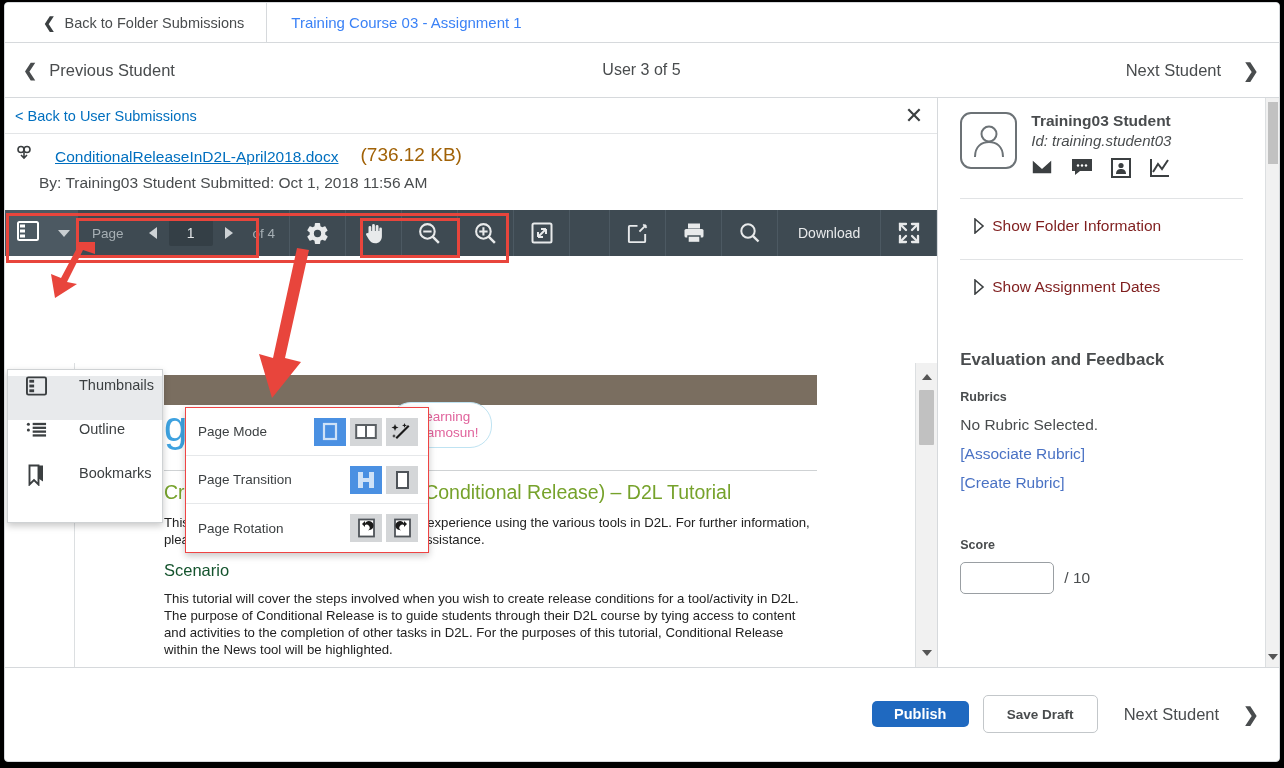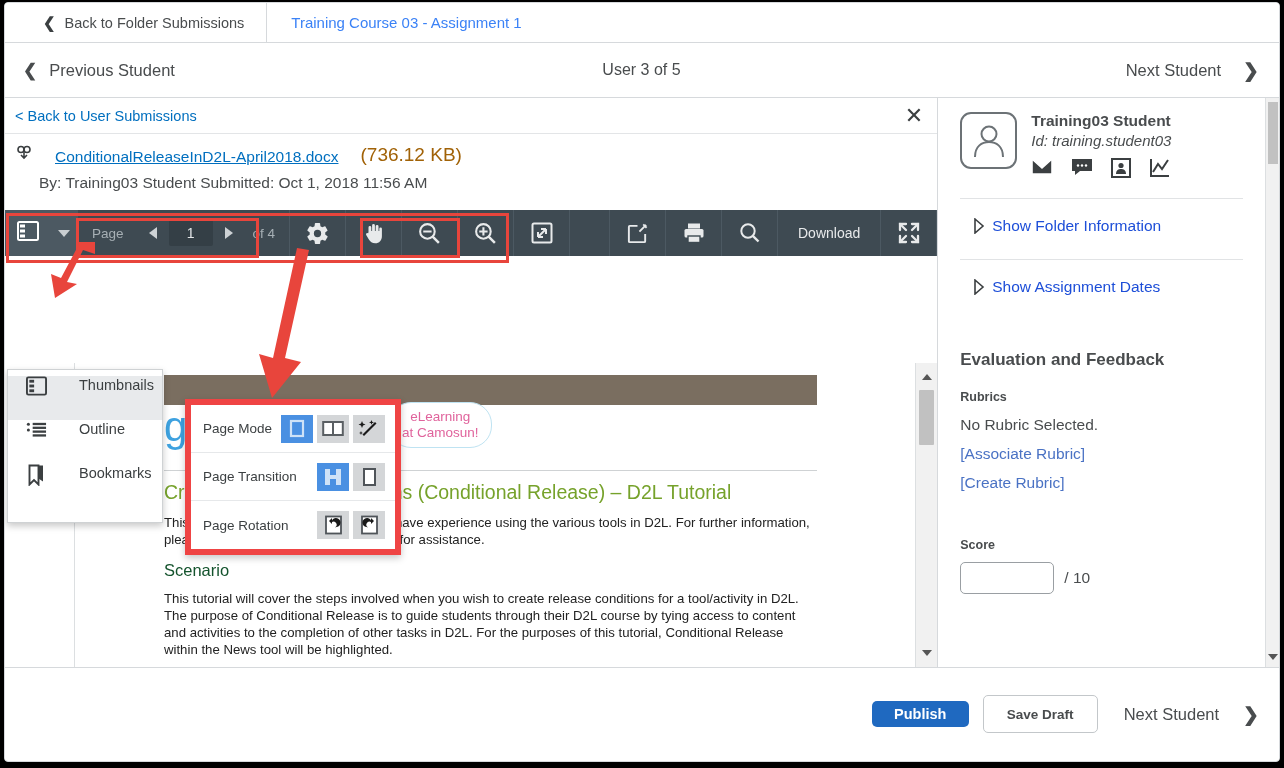--- a/index.html
+++ b/index.html
@@ -242,22 +242,22 @@
   .dm-item {
     display: flex; gap: 32px;
     height: 44px; padding-left: 18px;
     font-size: 14.5px; color: #3b3f41; cursor: pointer;
   }
   .dm-item.sel { background: #e8eaec; }
   .dm-item .dmlbl { padding-top: 1px; }
 
   
   .pmpopup {
-    position: absolute; left: 180px; top: 301px; width: 216px;
-    background: #fff; border: 6px solid #ef4444;
+    position: absolute; left: 180px; top: 309px; width: 244px;
+    background: #fff; border: 1px solid #ef4444;
     box-shadow: 0 3px 7px rgba(0,0,0,.22);
     z-index: 40;
   }
   .pm-row {
     display: flex; align-items: center;
     height: 48px; padding: 0 10px 0 12px;
     border-bottom: 1px solid #e6e8ea;
   }
   .pm-row:last-child { border-bottom: none; }
   .pm-lbl { font-size: 13.5px; color: #3b3f41; }
@@ -290,21 +290,21 @@
   .rp-divider { height: 1px; background: #e1e3e5; margin: 6px 22px 0 22px; }
   .rp-expand {
     display: flex; align-items: center; gap: 18px;
     padding: 18px 0 18px 26px; cursor: pointer;
   }
   .rp-expand .tri {
     width:0;height:0;border-top:7px solid transparent;border-bottom:7px solid transparent;border-left:10px solid transparent;
     position: relative;
   }
   .rp-expand .tri svg { position: absolute; left: -1px; top: -8px; }
-  .rp-expand .lnk { font-size: 15.5px; color: #1d4ed8; }
+  .rp-expand .lnk { font-size: 15.5px; color: #7f1d1d; }
   .rp-h2 { font-size: 17px; font-weight: bold; color: #494c4e; padding: 36px 0 0 22px; }
   .rp-sub { font-size: 12.5px; font-weight: bold; color: #494c4e; padding: 20px 0 0 22px; }
   .rp-txt { font-size: 15.5px; color: #494c4e; padding: 12px 0 0 22px; }
   .rp-link { font-size: 15.5px; color: #4a72c4; padding: 11px 0 0 22px; cursor: pointer; }
   .rp-scorebox { display: flex; align-items: center; gap: 10px; padding: 10px 0 0 22px; }
   .rp-scorein {
     width: 94px; height: 32px; border: 1px solid #9a9fa3; border-radius: 5px;
     background: #fff;
   }
   .rp-outof { font-size: 15.5px; color: #494c4e; }

